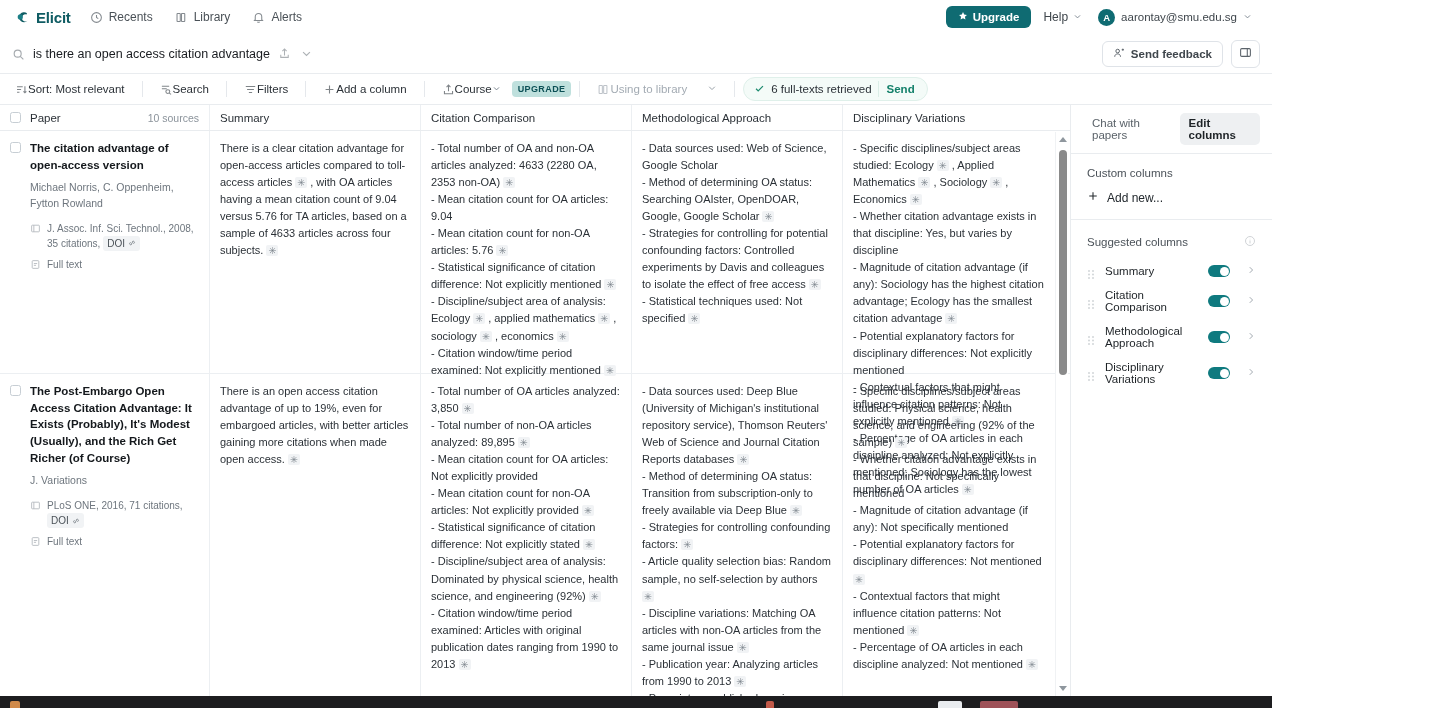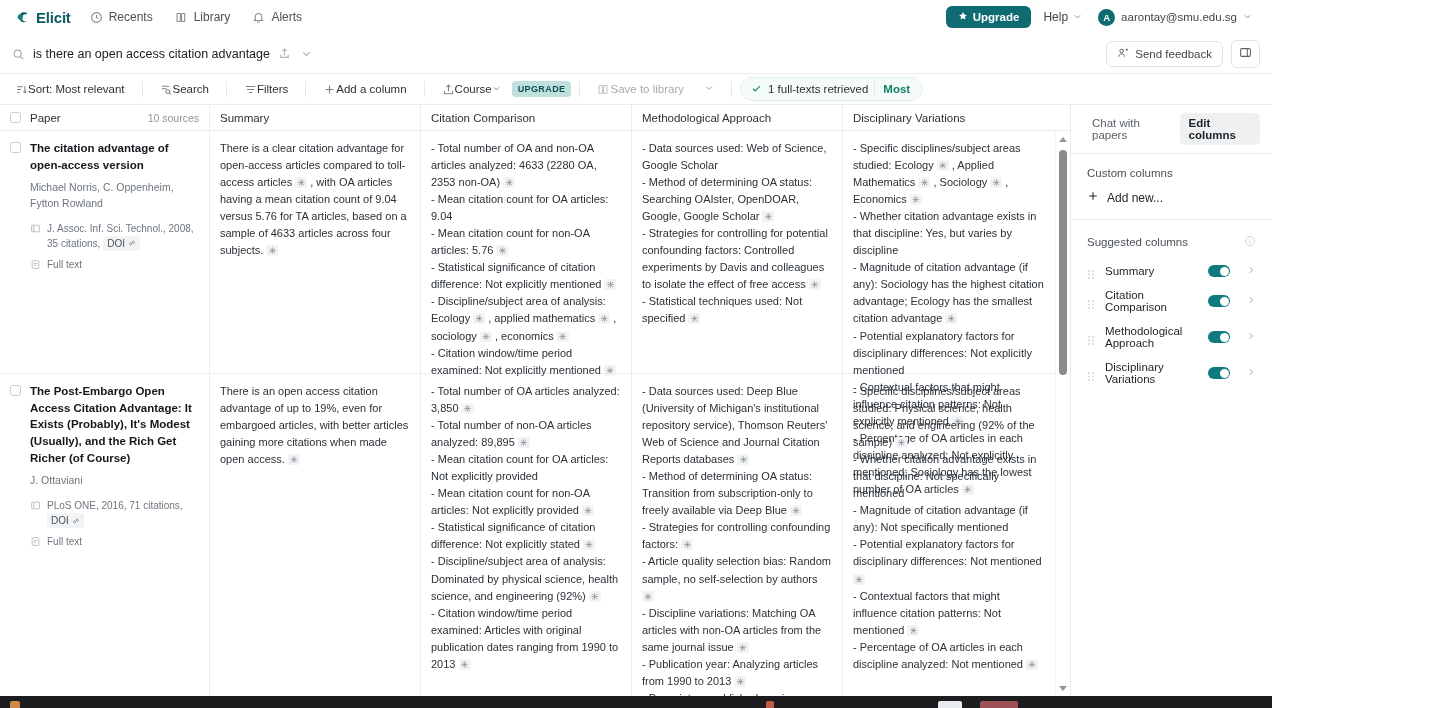--- a/index.html
+++ b/index.html
@@ -46,21 +46,21 @@
     border-bottom: 1px solid #e9ecef;
   }
   .searchbox { display:flex; align-items:center; gap:8px; }
   .search-ico { width:13px; height:13px; opacity:.6; }
   .search-q { font-size:12.5px; color:#191c20; }
   .mini-ico { width:14px; height:14px; display:inline-flex; align-items:center; justify-content:center; opacity:.55; cursor:pointer;}
   .sr-right { margin-left:auto; display:flex; align-items:center; gap:8px; }
   .feedback-btn {
     display:flex; align-items:center; gap:6px;
     border:1px solid #dfe3e8; background:#fff; border-radius:6px;
-    font-size:11.5px; color:#3f464c; padding:5px 10px; cursor:pointer;
+    font-size:11.5px; color:#3f464c; padding:5px 10px; cursor:pointer;font-weight:bold;
   }
   .panel-btn { border:1px solid #dfe3e8; background:#fff; border-radius:6px; padding:4px 7px; cursor:pointer; display:flex;align-items:center;}
 
   
   .toolbar {
     height: 30px; display:flex; align-items:center; gap:2px; padding: 4px 6px 4px 6px;
   }
   .tb-btn {
     display:flex; align-items:center; gap:0;
     font-size:11.5px; color:#2b3137; padding:4px 9px; border-radius:6px; cursor:pointer;
@@ -330,38 +330,38 @@
     </div>
     <span class="upgrade-tag">UPGRADE</span>
     <div class="tb-sep"></div>
     <div class="tb-btn tb-dim">
       <span class="tb-ico">
         <svg width="13" height="13" viewBox="0 0 16 16" fill="none" stroke="#a3abb3" stroke-width="1.3">
             <rect x="2.6" y="3" width="4" height="10" rx=".6"></rect>
             <rect x="8.2" y="3" width="4" height="10" rx=".6"></rect>
           </svg>
       </span>
-      <span>Save to library</span>
+      <span>Using to library</span>
     </div>
     <div class="tb-btn">
       <span class="caret">
         <svg width="10" height="10" viewBox="0 0 16 16" fill="none" stroke="#9aa2a9" stroke-width="1.6">
             <path d="M3.5 6l4.5 4.5L12.5 6"></path>
           </svg>
       </span>
     </div>
     <div class="tb-sep"></div>
     <div class="pill-ft">
       <span class="pill-check">
         <svg width="11" height="11" viewBox="0 0 16 16" fill="none" stroke="#1d8a6e" stroke-width="1.8">
             <path d="M3 8.4l3.1 3.1L13 4.6"></path>
           </svg>
       </span>
-      <span>1 full-texts retrieved</span>
-      <span class="pill-open">Most</span>
+      <span>6 full-texts retrieved</span>
+      <span class="pill-open">Send</span>
     </div>
   </div>
 
   <div class="body-wrap">
 
     <div class="table-area">
 
       <div class="thead">
         <div class="th c-paper">
           <span class="chk"></span>
@@ -435,21 +435,21 @@
 - Potential explanatory factors for disciplinary differences: Not explicitly mentioned
 - Contextual factors that might influence citation patterns: Not explicitly mentioned <span class="cit">✳</span>
 - Percentage of OA articles in each discipline analyzed: Not explicitly mentioned; Sociology has the lowest number of OA articles <span class="cit">✳</span></div>
         </div>
 
         <div class="row" style="height:360px;">
           <div class="cell c-paper">
             <span class="chk" style="margin-top:2px;"></span>
             <div style="flex:1;">
               <div class="paper-title">The Post-Embargo Open Access Citation Advantage: It Exists (Probably), It's Modest (Usually), and the Rich Get Richer (of Course)</div>
-              <div class="paper-authors">J. Ottaviani</div>
+              <div class="paper-authors">J. Variations</div>
               <div class="meta-line">
                 <span class="meta-ico">
                   <svg width="11" height="11" viewBox="0 0 16 16" fill="none" stroke="#8b939b" stroke-width="1.3">
                       <rect x="2.4" y="3.2" width="11.2" height="9.6" rx="1"></rect>
                       <path d="M5.6 3.2v9.6"></path>
                     </svg>
                 </span>
                 <span style="flex:1;">
                   <span>PLoS ONE, 2016, 71 citations,</span>
                   <span class="doi-chip">

